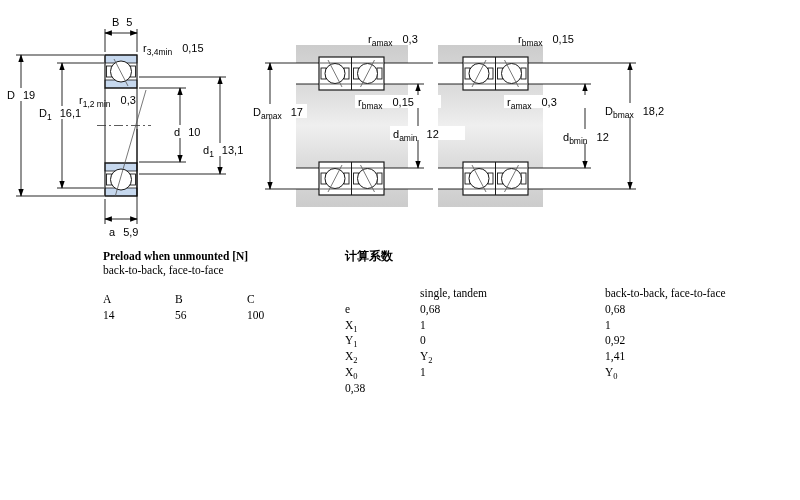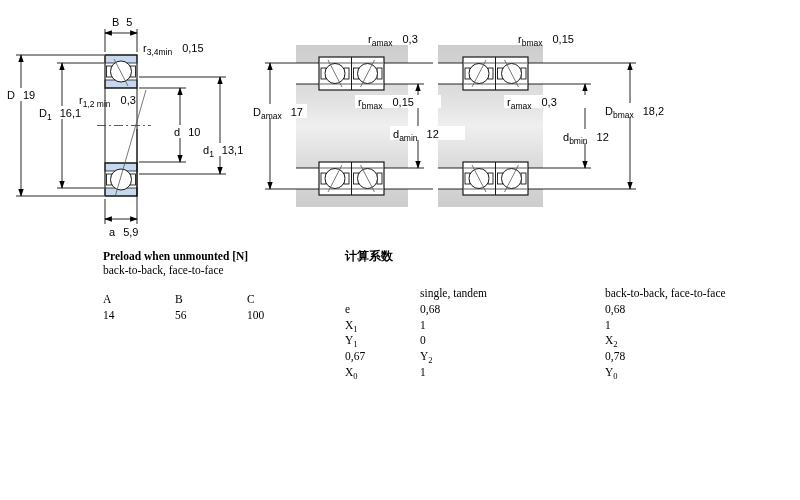--- a/index.html
+++ b/index.html
@@ -290,27 +290,28 @@
     <div><span>e</span><span class="sb"></span></div>
     <div>0,68</div>
     <div>0,68</div>
 
     <div><span>X</span><span class="sb">1</span></div>
     <div>1</div>
     <div>1</div>
 
     <div><span>Y</span><span class="sb">1</span></div>
     <div>0</div>
+    <div>0,92</div>
 
     <div><span>X</span><span class="sb">2</span></div>
-    <div>0,67</div>
 
     <div><span>Y</span><span class="sb">2</span></div>
-    <div>0,78</div>
+    <div>1,41</div>
 
     <div><span>X</span><span class="sb">0</span></div>
     <div>1</div>
 
     <div><span>Y</span><span class="sb">0</span></div>
+    <div>0,38</div>
   </div>
 </div>
 
 </div>
 
 </body></html>

